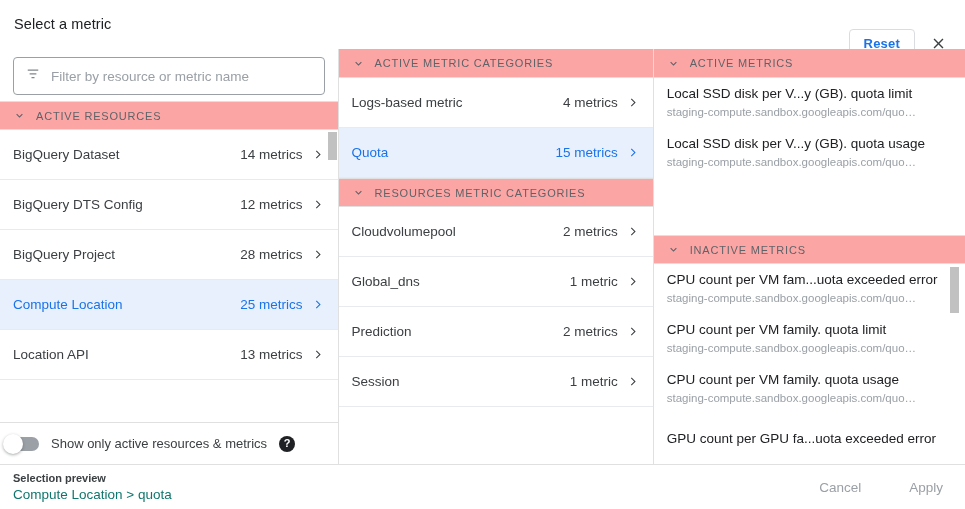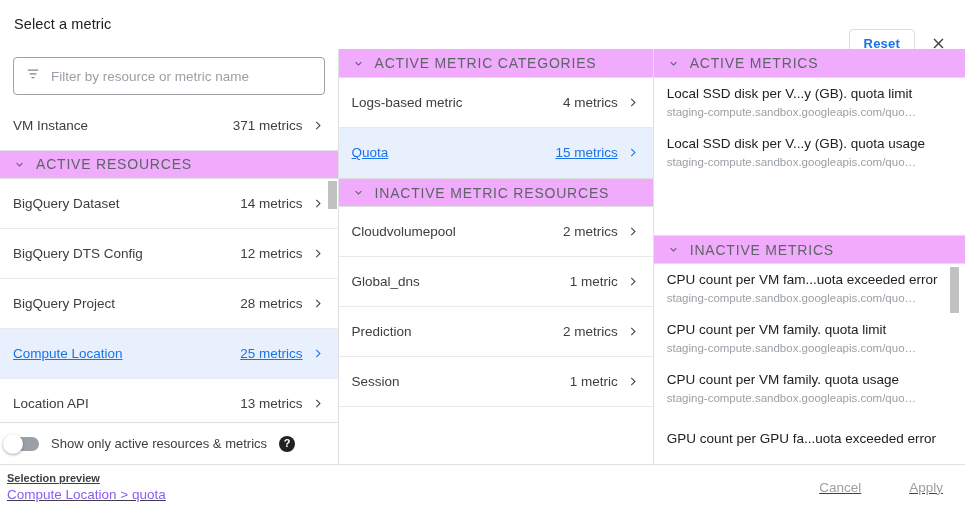--- a/index.html
+++ b/index.html
@@ -93,26 +93,26 @@
     font-family: "Liberation Sans", sans-serif;
     color: #3c4043;
     background: transparent;
   }
   .search-box input::placeholder { color: #9aa0a6; }
 
   
   .section-head {
     height: 29px;
     flex: 0 0 29px;
-    background: #f0abfc;
+    background: #fca5a5;
     border-top: 1px solid #e0e0e0;
     border-bottom: 1px solid #e0e0e0;
     display: flex; align-items: center;
     padding-left: 13px;
-    font-size: 14px;
+    font-size: 11px;
     letter-spacing: .8px;
     color: #5f6368;
   }
   .section-head .chev { margin-right: 10px; display: flex; color: #5f6368; }
 
   
   .list {
     flex: 1 1 auto;
     overflow: hidden;
     position: relative;
@@ -136,21 +136,21 @@
   .row .row-count {
     margin-left: auto;
     font-size: 13.5px;
     color: #3c4043;
     display: flex; align-items: center; gap: 9px;
     white-space: nowrap;
   }
   .row .chev-right { display: flex; align-items: center; }
   .row.selected { background: #e8f0fe; }
   .row.selected .row-label,
-  .row.selected .row-count { color: #1a73e8; text-decoration: underline; }
+  .row.selected .row-count { color: #1a73e8; }
   .row.no-border { border-bottom: none; }
 
   
   .metric-row {
     height: 50px;
     padding: 0 13px;
     display: flex; flex-direction: column; justify-content: center;
     cursor: pointer;
     border-bottom: 1px solid #ffffff;
   }
@@ -214,34 +214,33 @@
     flex: 0 0 16px;
     line-height: 1;
   }
 
   
   .footer {
     flex: 0 0 45px;
     height: 45px;
     border-top: 1px solid #e0e0e0;
     display: flex; align-items: center;
-    padding: 0 16px 0 7px;
+    padding: 0 16px 0 13px;
     background: #fff;
-    text-decoration: underline;
   }
   .sel-preview { display: flex; flex-direction: column; justify-content: center; }
   .sel-preview .sp-title {
     font-size: 11px;
     font-weight: bold;
     color: #3c4043;
     line-height: 15px;
   }
   .sel-preview .sp-path {
     font-size: 13.5px;
-    color: #8b5cf6;
+    color: #0f766e;
     line-height: 18px;
     cursor: pointer;
   }
   .footer-actions {
     margin-left: auto;
     display: flex; align-items: center; gap: 36px;
   }
   .flat-btn {
     background: none; border: none;
     font-size: 13.5px;
@@ -278,31 +277,20 @@
         <div class="search-box">
           <span class="filter-icon">
             <svg width="18" height="18" viewBox="0 0 24 24" aria-hidden="true">
               <path d="M5 6h14v1.6H5zM7.5 11h9v1.6h-9zM10 16h4v1.6h-4z" fill="currentColor"></path>
             </svg>
           </span>
           <input type="text" placeholder="Filter by resource or metric name" style="">
         </div>
       </div>
 
-      <div class="row no-border">
-        <span class="row-label">VM Instance</span>
-        <span class="row-count">
-          <span>371 metrics</span>
-          <span class="chev-right">
-            <svg width="13" height="13" viewBox="0 0 24 24" aria-hidden="true">
-              <path d="M8.6 4.6 7.2 6l6 6-6 6 1.4 1.4L16 12z" fill="currentColor"></path>
-            </svg>
-          </span>
-        </span>
-      </div>
 
       <div class="section-head">
         <span class="chev">
           <svg width="13" height="13" viewBox="0 0 24 24" aria-hidden="true">
             <path d="M7.4 8.6 6 10l6 6 6-6-1.4-1.4L12 13.2z" fill="currentColor"></path>
           </svg>
         </span>
         <span>ACTIVE RESOURCES</span>
       </div>
 
@@ -407,21 +395,21 @@
             </span>
           </div>
         </div>
 
       <div class="section-head">
         <span class="chev">
           <svg width="13" height="13" viewBox="0 0 24 24" aria-hidden="true">
             <path d="M7.4 8.6 6 10l6 6 6-6-1.4-1.4L12 13.2z" fill="currentColor"></path>
           </svg>
         </span>
-        <span>INACTIVE METRIC RESOURCES</span>
+        <span>RESOURCES METRIC CATEGORIES</span>
       </div>
       <div class="list" id="inactive-category-list">
           <div class="row">
             <span class="row-label">Cloudvolumepool</span>
             <span class="row-count">
               <span>2 metrics</span>
               <span class="chev-right">
                 <svg width="13" height="13" viewBox="0 0 24 24" aria-hidden="true">
                   <path d="M8.6 4.6 7.2 6l6 6-6 6 1.4 1.4L16 12z" fill="currentColor"></path>
                 </svg>

